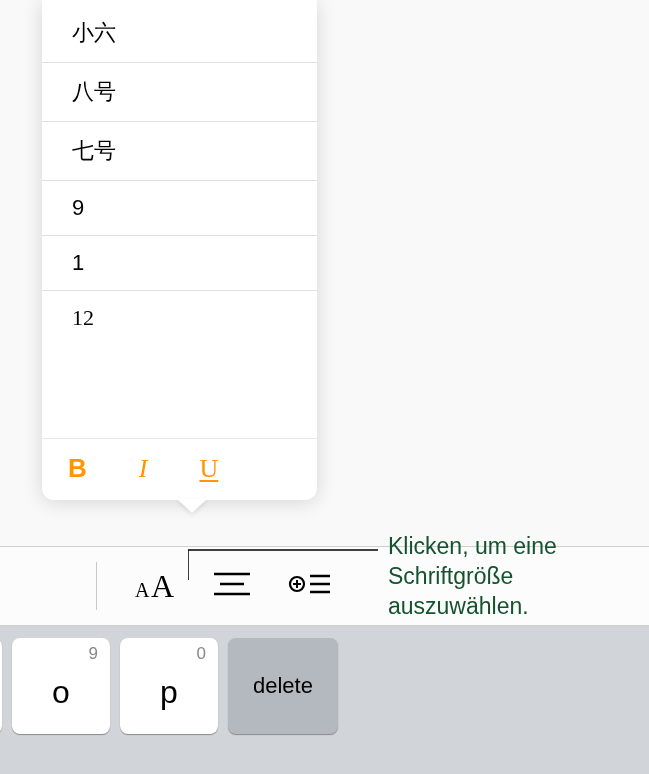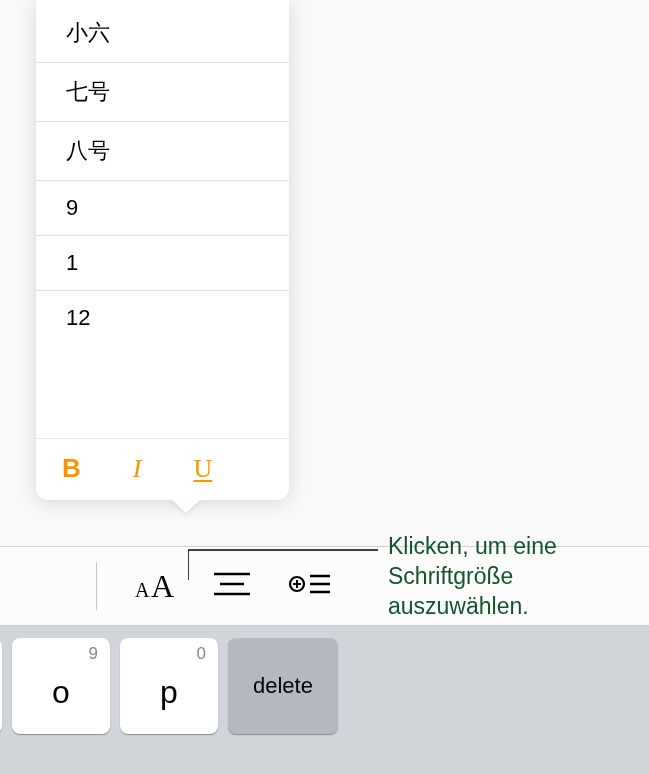--- a/index.html
+++ b/index.html
@@ -10,23 +10,23 @@
     body {
       font-family: -apple-system, BlinkMacSystemFont, "Helvetica Neue", sans-serif;
       background: #f9f9f9;
       width: 649px;
       height: 774px;
       position: relative;
       overflow: hidden;
     }
     .popover-container {
       position: absolute;
-      left: 36px;
+      left: 42px;
       top: 0;
-      width: 253px;
+      width: 275px;
       height: 500px;
       background: #fff;
       border-radius: 0 0 12px 12px;
       box-shadow: 0 2px 20px rgba(0,0,0,0.15);
     }
     .popover-arrow {
       position: absolute;
       bottom: -13px;
       left: 135px;
       width: 0;
@@ -47,20 +47,21 @@
       color: #000;
       border-bottom: 1px solid #e0e0e0;
       cursor: pointer;
     }
     .size-list .size-item:first-child {
       padding-top: 10px;
     }
     .size-list .size-item:last-child {
       border-bottom: none;
       padding-bottom: 4px;
+      font-family: Liberation Serif, serif;
     }
     .format-bar {
       display: flex;
       align-items: center;
       justify-content: flex-start;
       gap: 52px;
       padding: 14px 26px;
       border-top: 1px solid #e8e8e8;
     }
     .format-btn {
@@ -180,22 +181,22 @@
       font-size: 22px;
       margin-top: 0;
     }
   </style>
 </head>
 <body>
 
 <div class="popover-container">
   <div class="size-list">
     <div class="size-item">小六</div>
+    <div class="size-item">八号</div>
     <div class="size-item">七号</div>
-    <div class="size-item">八号</div>
     <div class="size-item">9</div>
     <div class="size-item">1</div>
     <div class="size-item">12</div>
   </div>
   <div class="format-bar">
     <span class="format-btn format-bold">B</span>
     <span class="format-btn format-italic">I</span>
     <span class="format-btn format-underline">U</span>
   </div>
   <div class="popover-arrow"></div>

